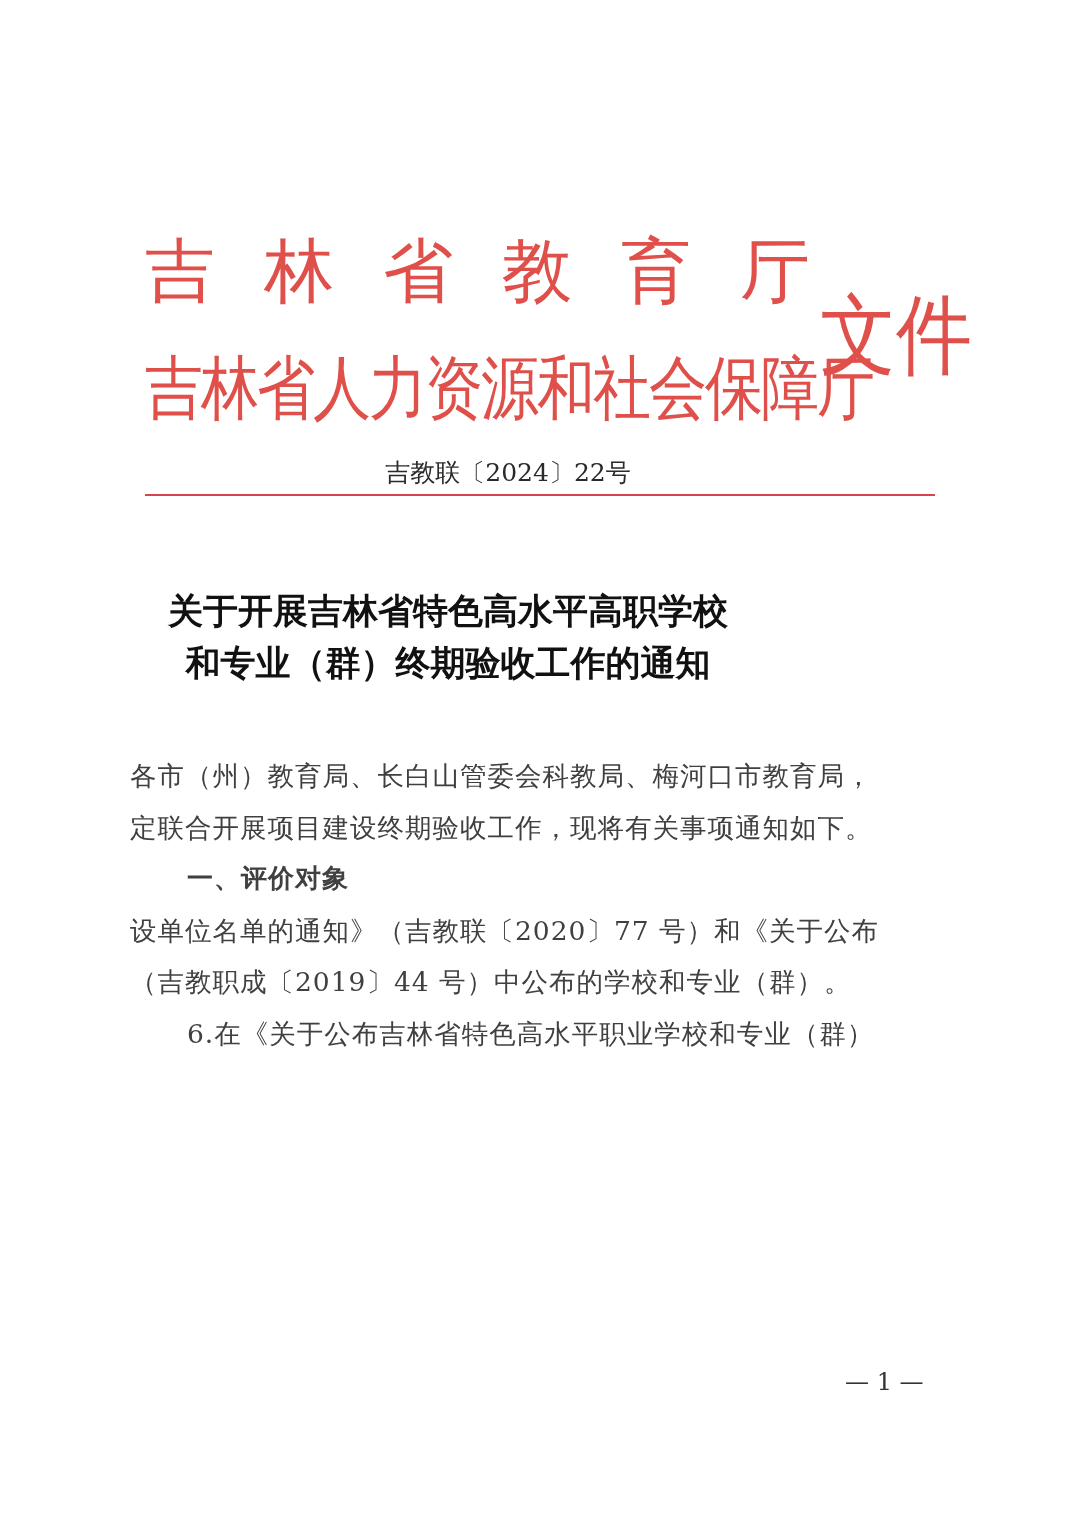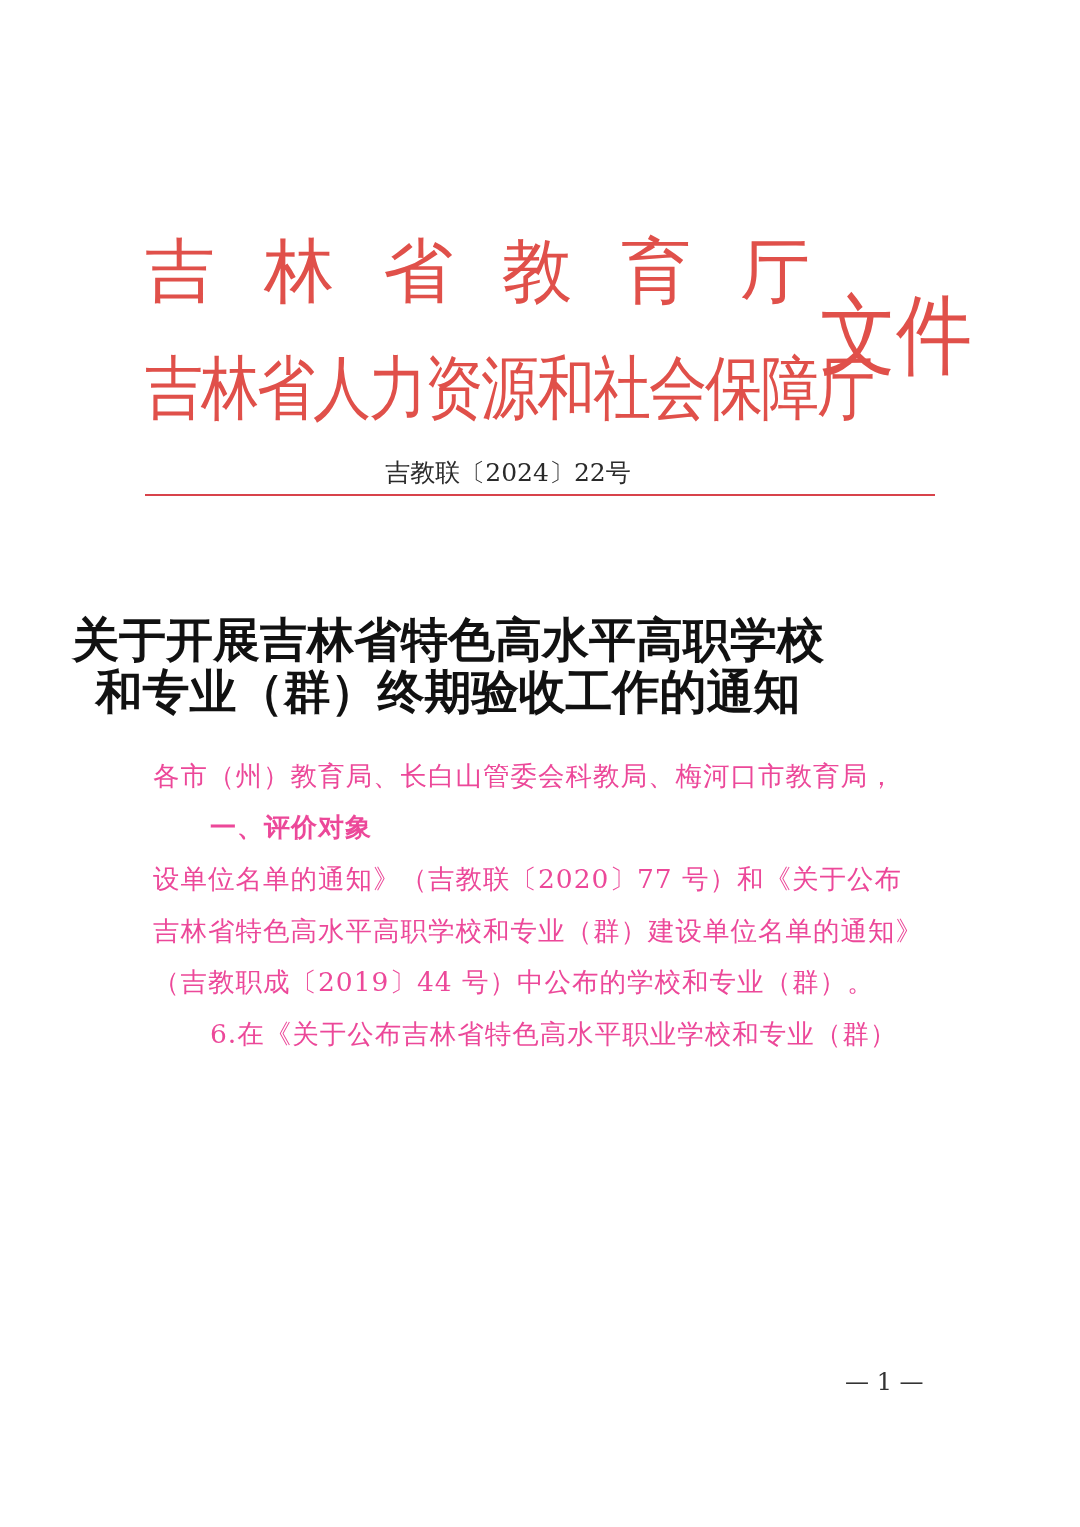--- a/index.html
+++ b/index.html
@@ -13,25 +13,25 @@
              font-family: "DejaVu Serif", serif; font-size: 58px; line-height: 86px; letter-spacing: -2px;
              transform: scaleY(1.2); transform-origin: top left; white-space: nowrap; }
   .mh-wenjian { position: absolute; left: 675px; top: 55px; font-family: "DejaVu Serif", serif;
                 font-size: 76px; line-height: 90px; transform: scaleY(1.15); transform-origin: top left; white-space: nowrap; }
 
   .docnum { position: absolute; left: 0; width: 1016px; top: 455px; text-align: center;
             font-family: "DejaVu Serif", serif; font-size: 25px; line-height: 36px; color: #2a2a2a; }
   .redline { position: absolute; left: 145px; top: 494px; width: 790px; height: 2px; background: #d8434b; }
 
   .title { position: absolute; left: 0; width: 896px; top: 585px; text-align: center;
-           font-family: "DejaVu Serif", serif; font-weight: bold; font-size: 47px; line-height: 52px; color: #111; margin-top: 29px; }
+           font-family: "DejaVu Serif", serif; font-weight: bold; font-size: 35px; line-height: 52px; color: #111; }
   .title div { white-space: nowrap; }
 
-  .body { position: absolute; left: 153px; top: 750px; width: 800px;
-          font-family: "DejaVu Serif", serif; font-size: 26.5px; line-height: 51.5px; color: #ec4899; letter-spacing: 1px; }
+  .body { position: absolute; left: 130px; top: 750px; width: 800px;
+          font-family: "DejaVu Serif", serif; font-size: 26.5px; line-height: 51.5px; color: #404040; letter-spacing: 1px; }
   .line { white-space: nowrap; height: 51.5px; }
   .indent { padding-left: 57px; }
   .heading { font-family: Liberation Sans, sans-serif; font-weight: bold; font-size: 26px; }
 
   .pagenum { position: absolute; left: 845px; top: 1365px; font-family: "DejaVu Serif", serif;
              font-size: 24px; line-height: 34px; color: #333; white-space: nowrap; }
 </style>
 </head>
 <body>
 
@@ -53,21 +53,21 @@
   <div class="docnum">吉教联〔2024〕22号</div>
   <div class="redline"></div>
 
   <div class="title">
     <div>关于开展吉林省特色高水平高职学校</div>
     <div>和专业（群）终期验收工作的通知</div>
   </div>
 
   <div class="body">
     <div class="line">各市（州）教育局、长白山管委会科教局、梅河口市教育局，</div>
+    <div class="line">定联合开展项目建设终期验收工作，现将有关事项通知如下。</div>
     <div class="line indent heading">一、评价对象</div>
     <div class="line">设单位名单的通知》（吉教联〔2020〕77 号）和《关于公布</div>
-    <div class="line">吉林省特色高水平高职学校和专业（群）建设单位名单的通知》</div>
     <div class="line">（吉教职成〔2019〕44 号）中公布的学校和专业（群）。</div>
     <div class="line indent">6.在《关于公布吉林省特色高水平职业学校和专业（群）</div>
   </div>
 
   <div class="pagenum">— 1 —</div>
 </div>
 
 </body></html>

